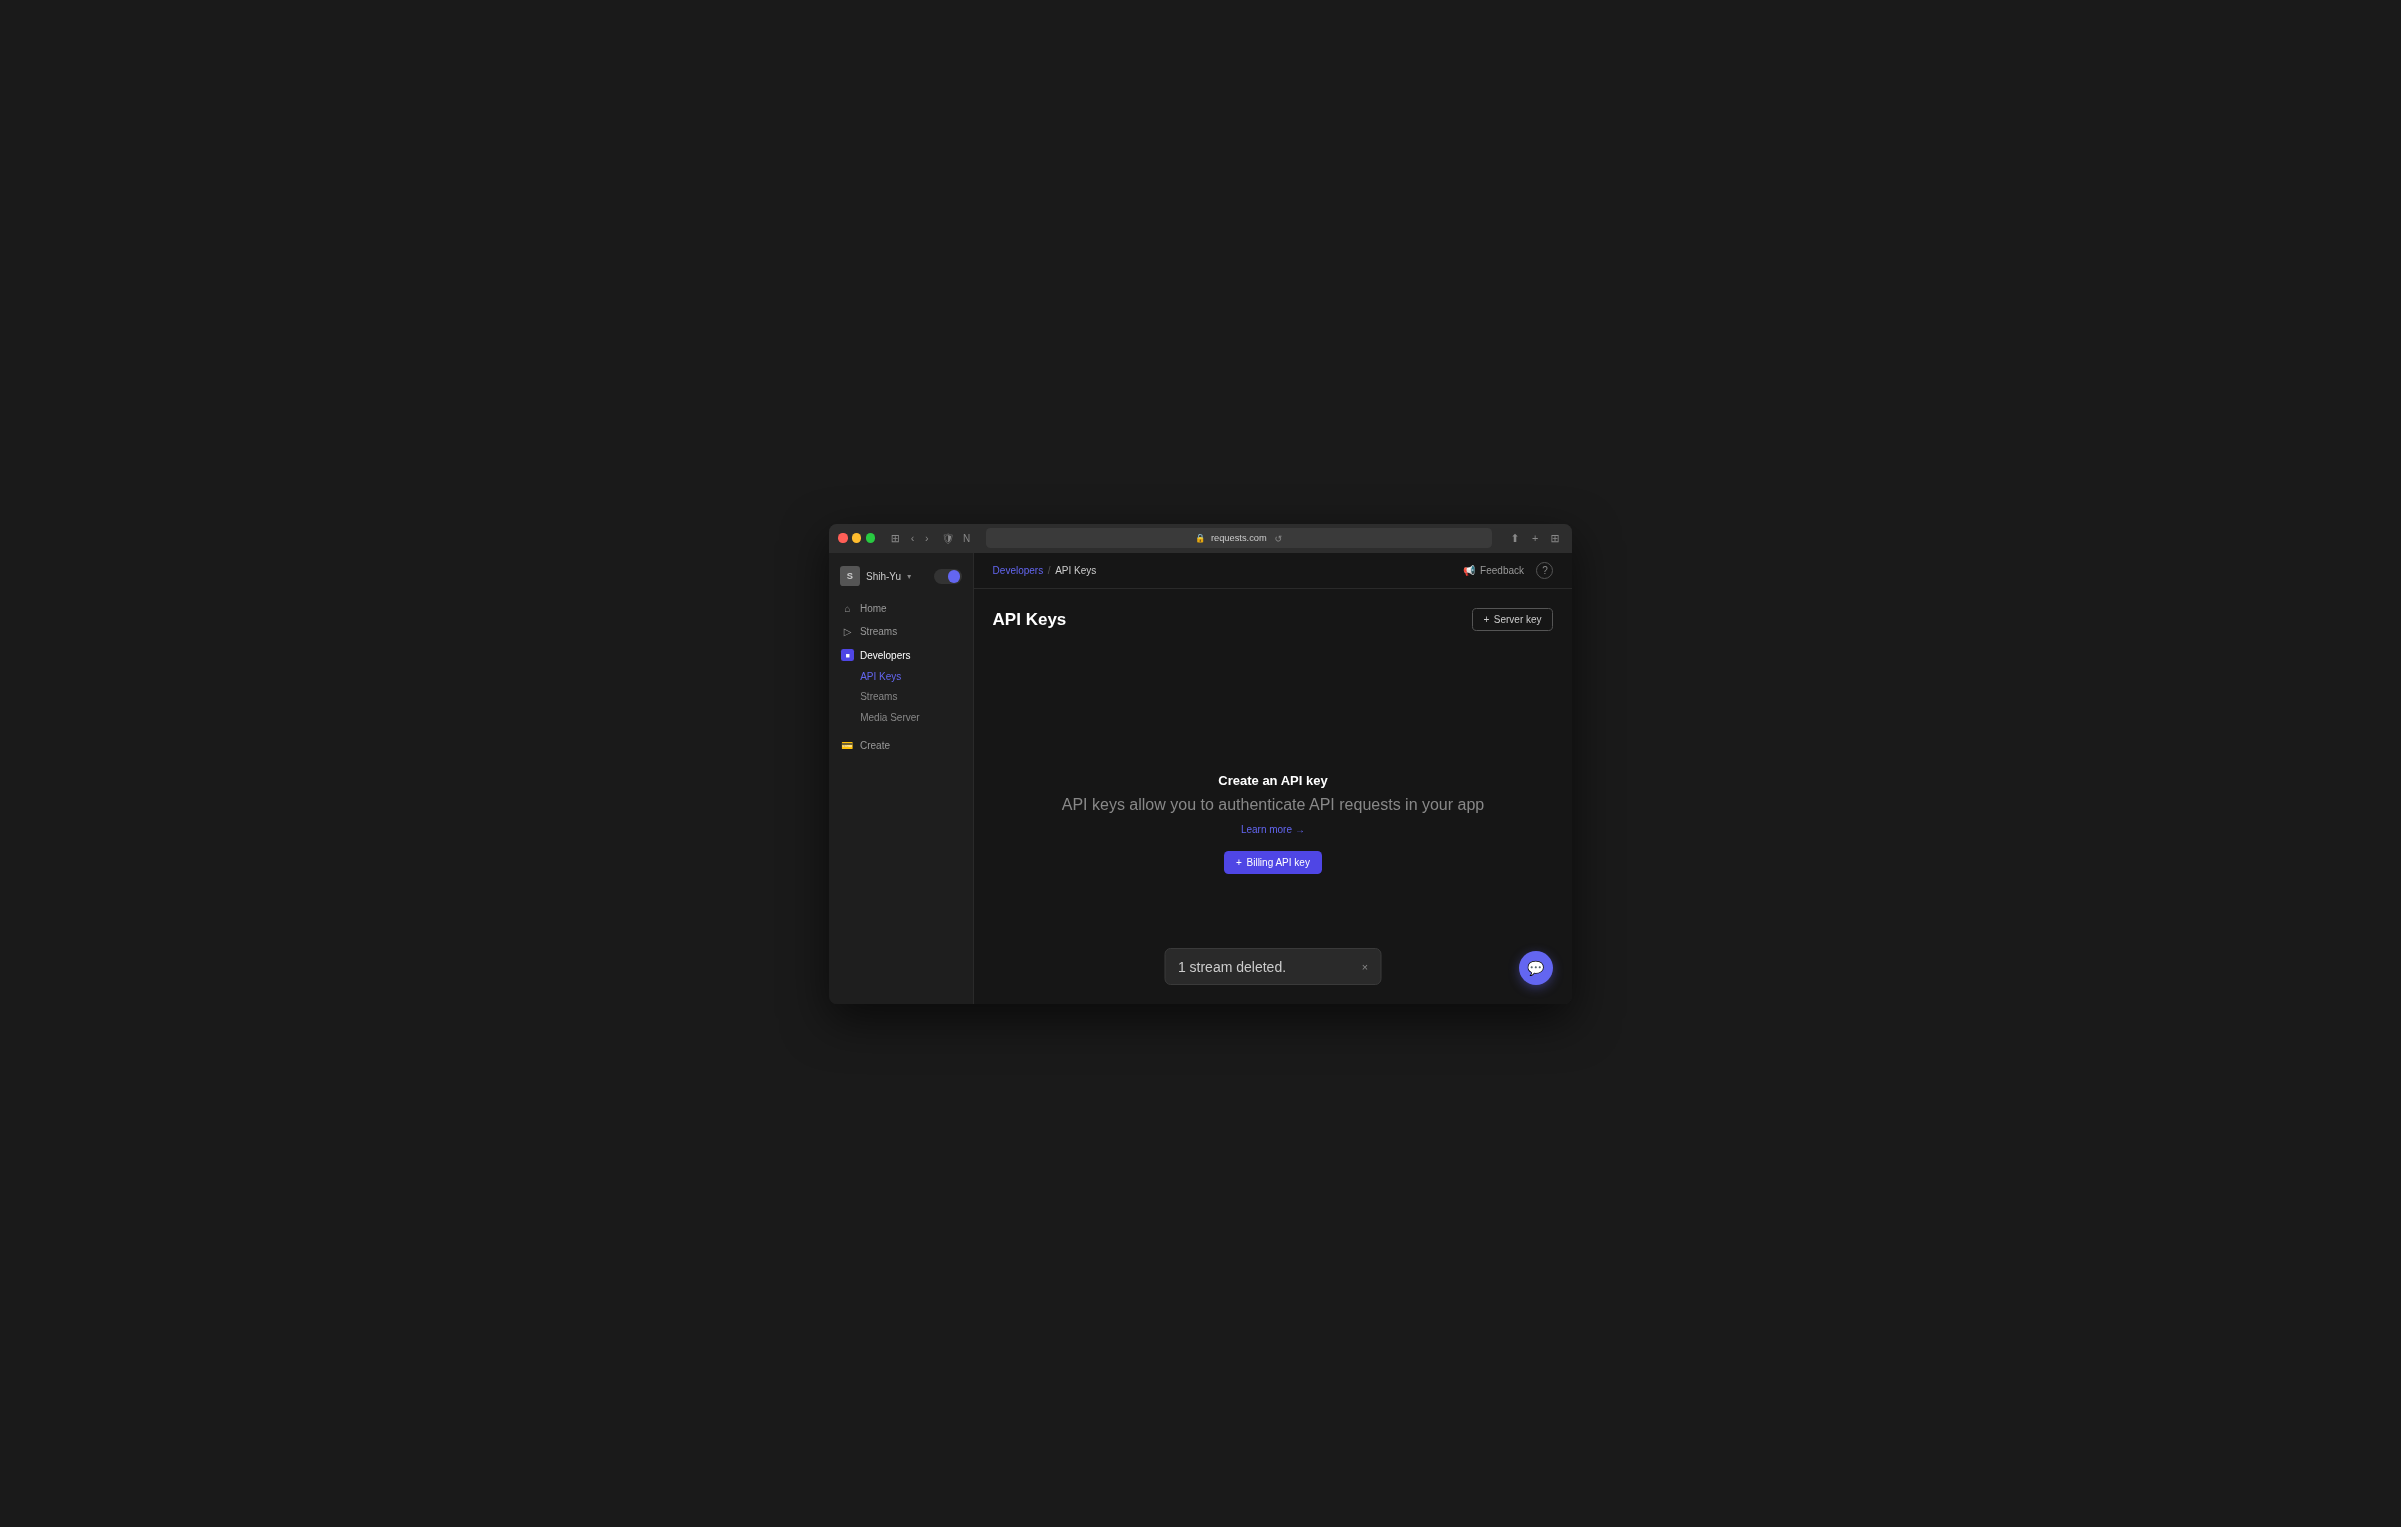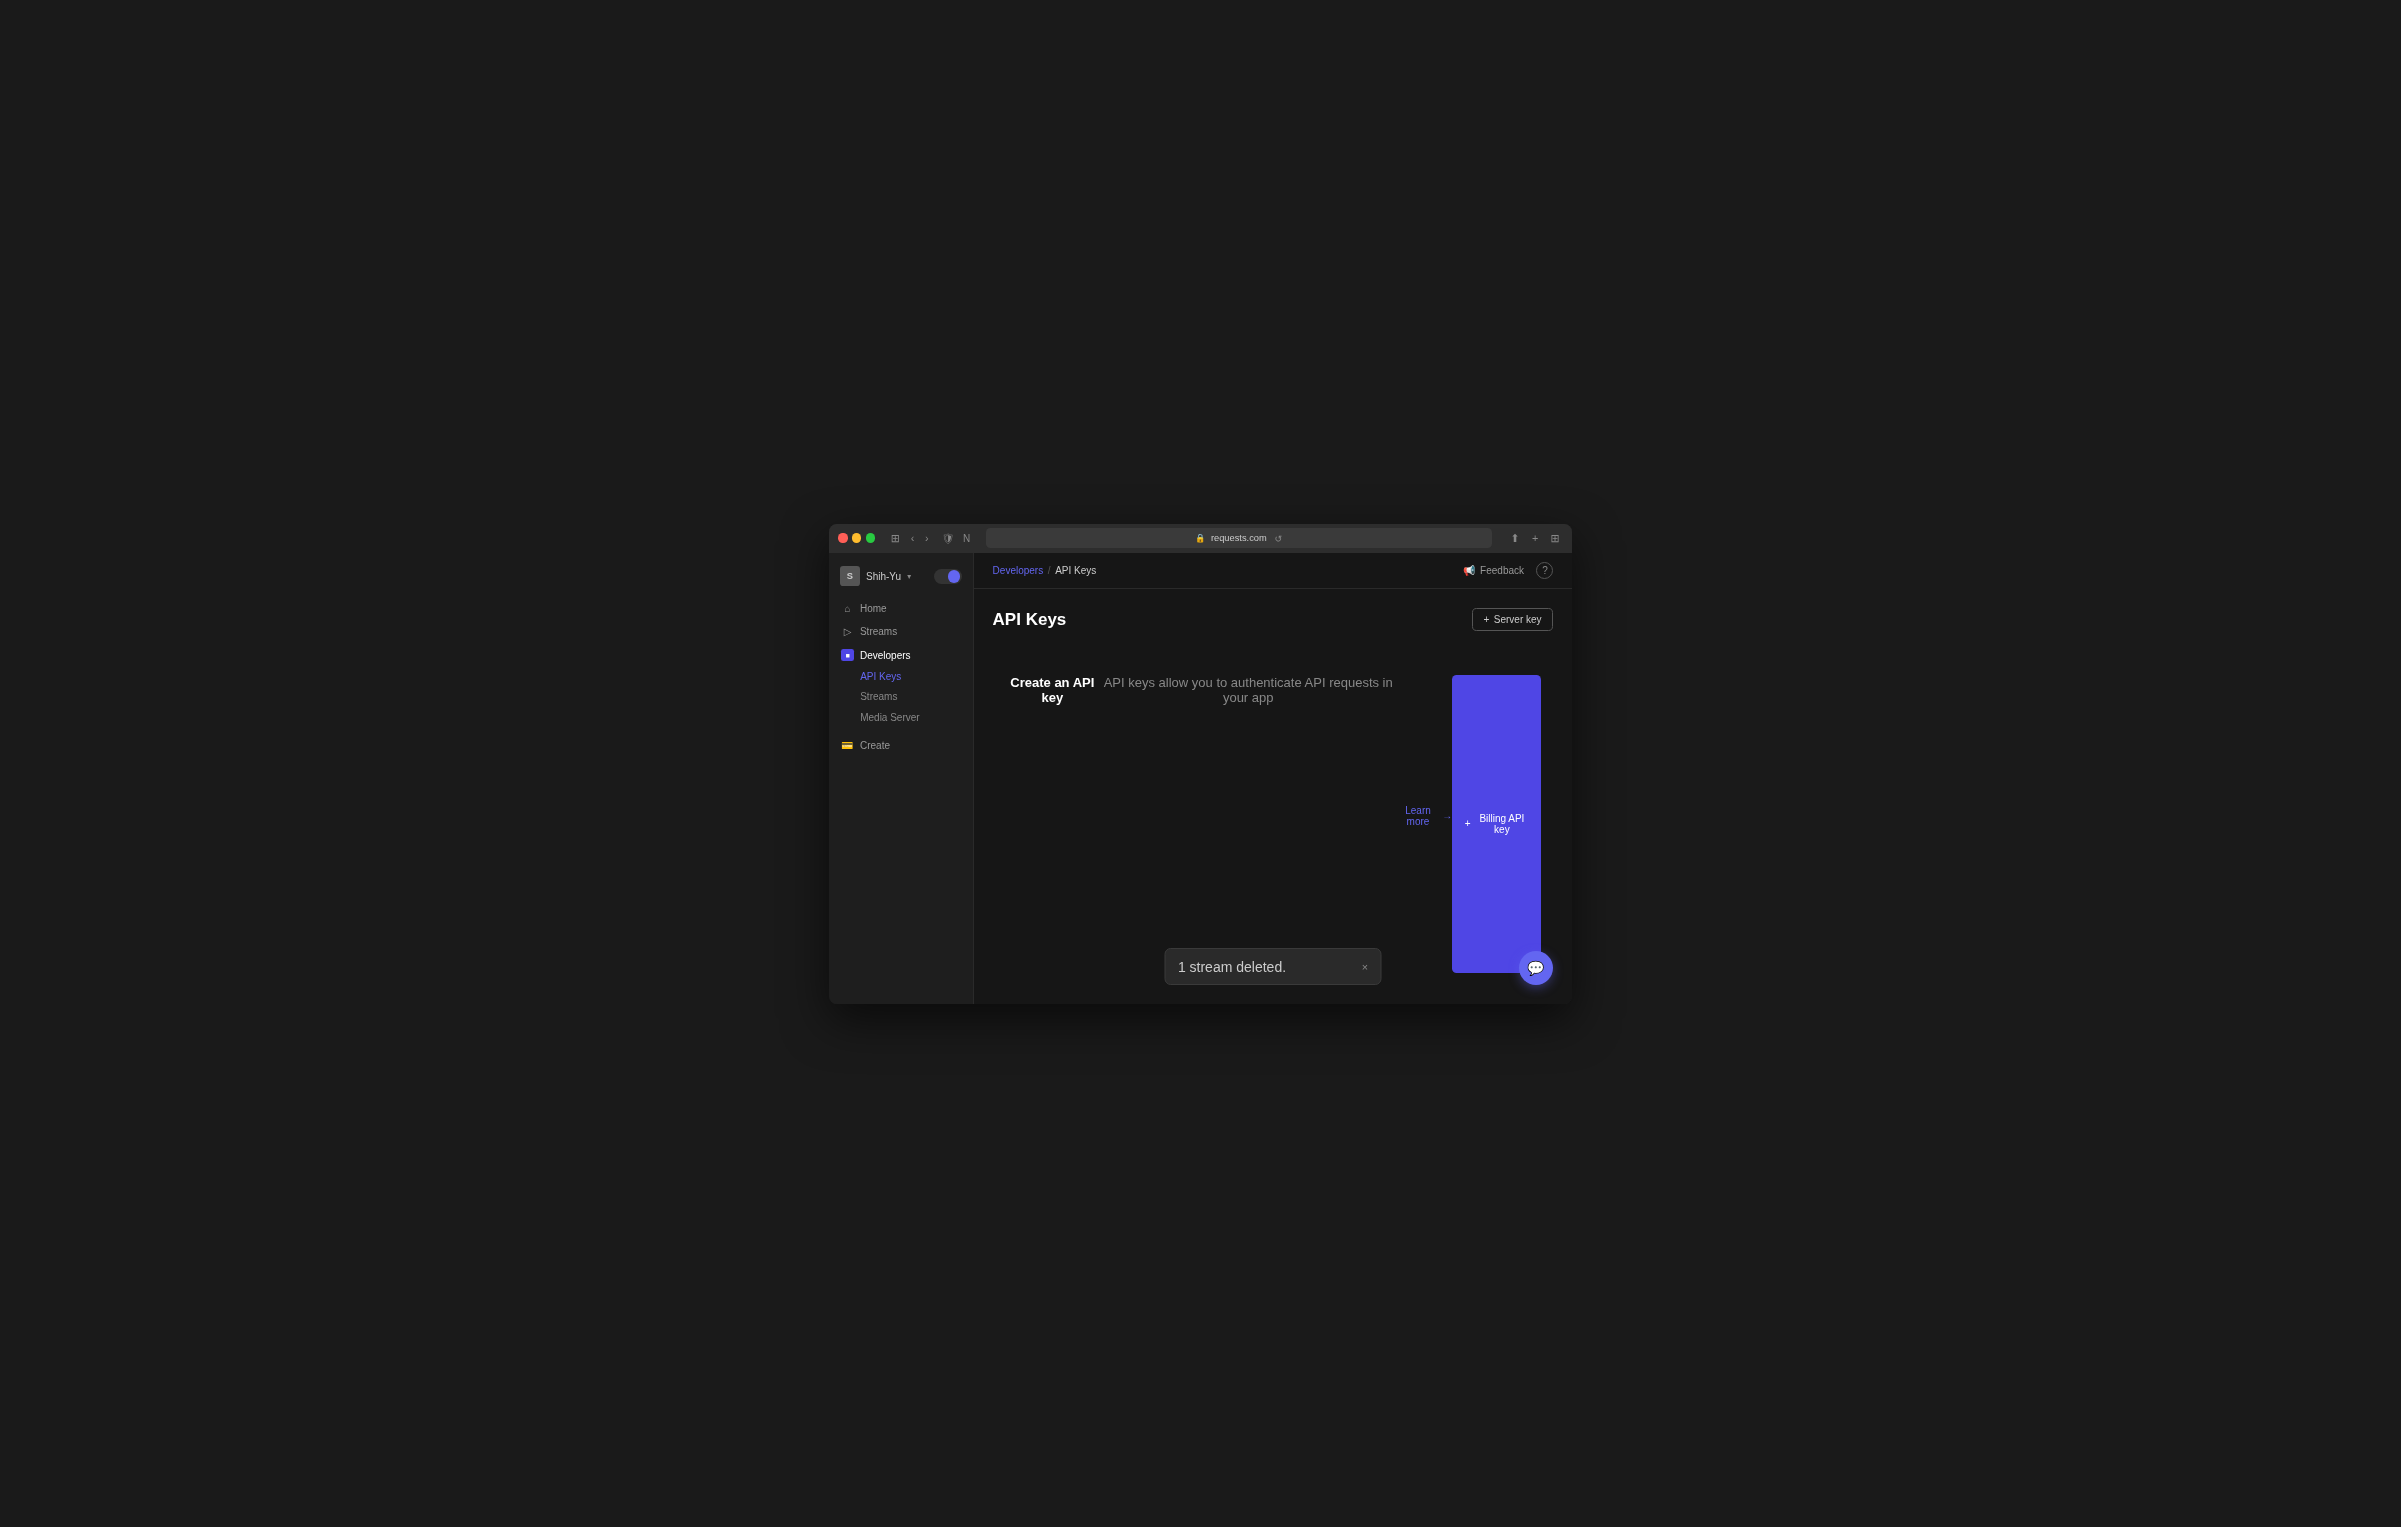--- a/index.html
+++ b/index.html
@@ -333,35 +333,37 @@
       padding: 5.4px 10.8px;
       border-radius: 4.6px;
       font-size: 10px;
       cursor: pointer;
     }
 
     
     .empty-state {
       flex: 1;
       display: flex;
+      flex-direction: column;
+      align-items: center;
       justify-content: center;
       padding: 31px;
       text-align: center;
     }
 
     .empty-state-title {
       color: #fff;
       font-size: 13px;
       font-weight: 600;
       margin-bottom: 7.7px;
     }
 
     .empty-state-desc {
       color: #888;
-      font-size: 13px;
+      font-size: 16px;
       margin-bottom: 10.8px;
     }
 
     .learn-more-link {
       color: #6366f1;
       font-size: 10px;
       text-decoration: none;
       display: inline-flex;
       align-items: center;
       gap: 3.1px;

